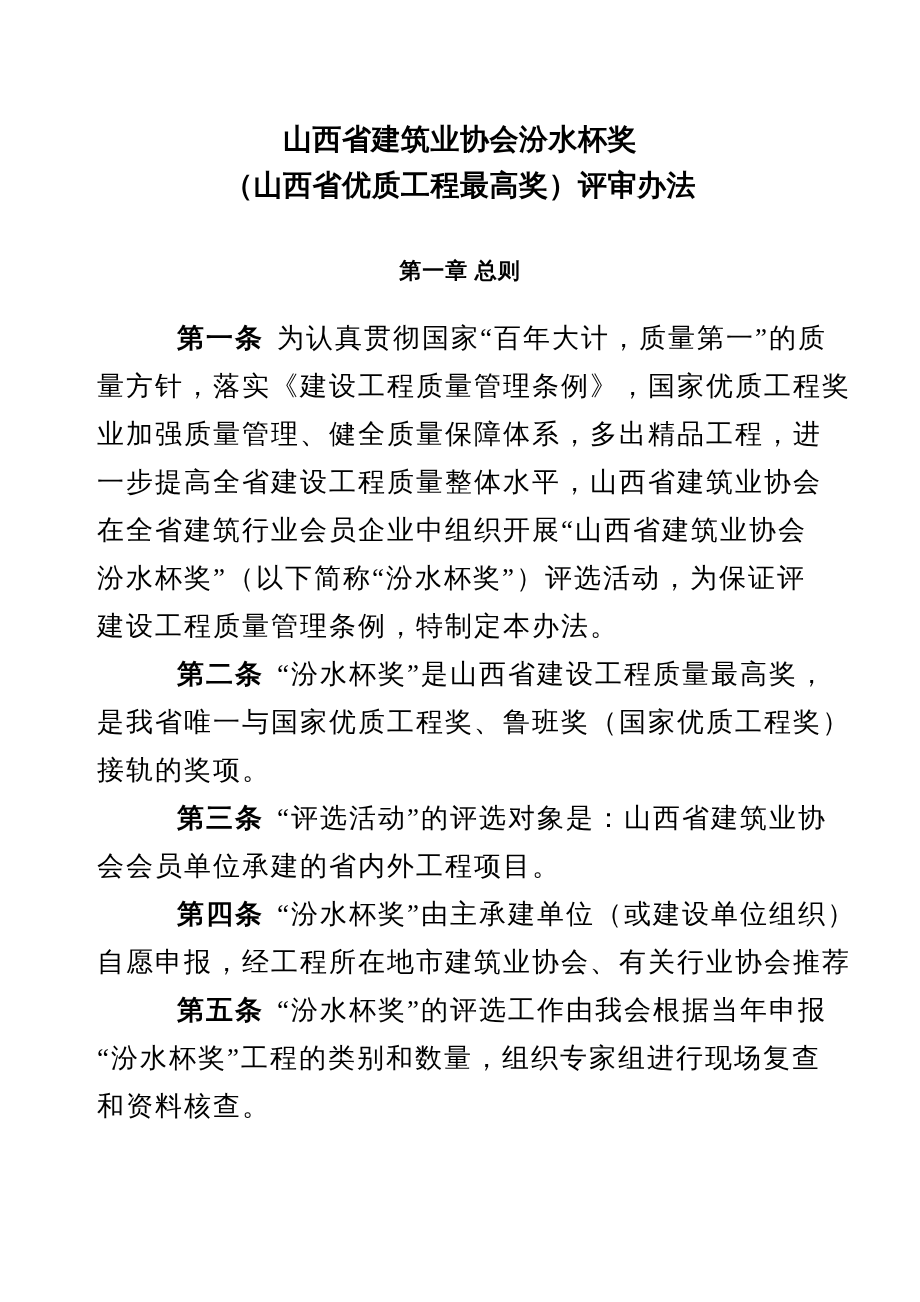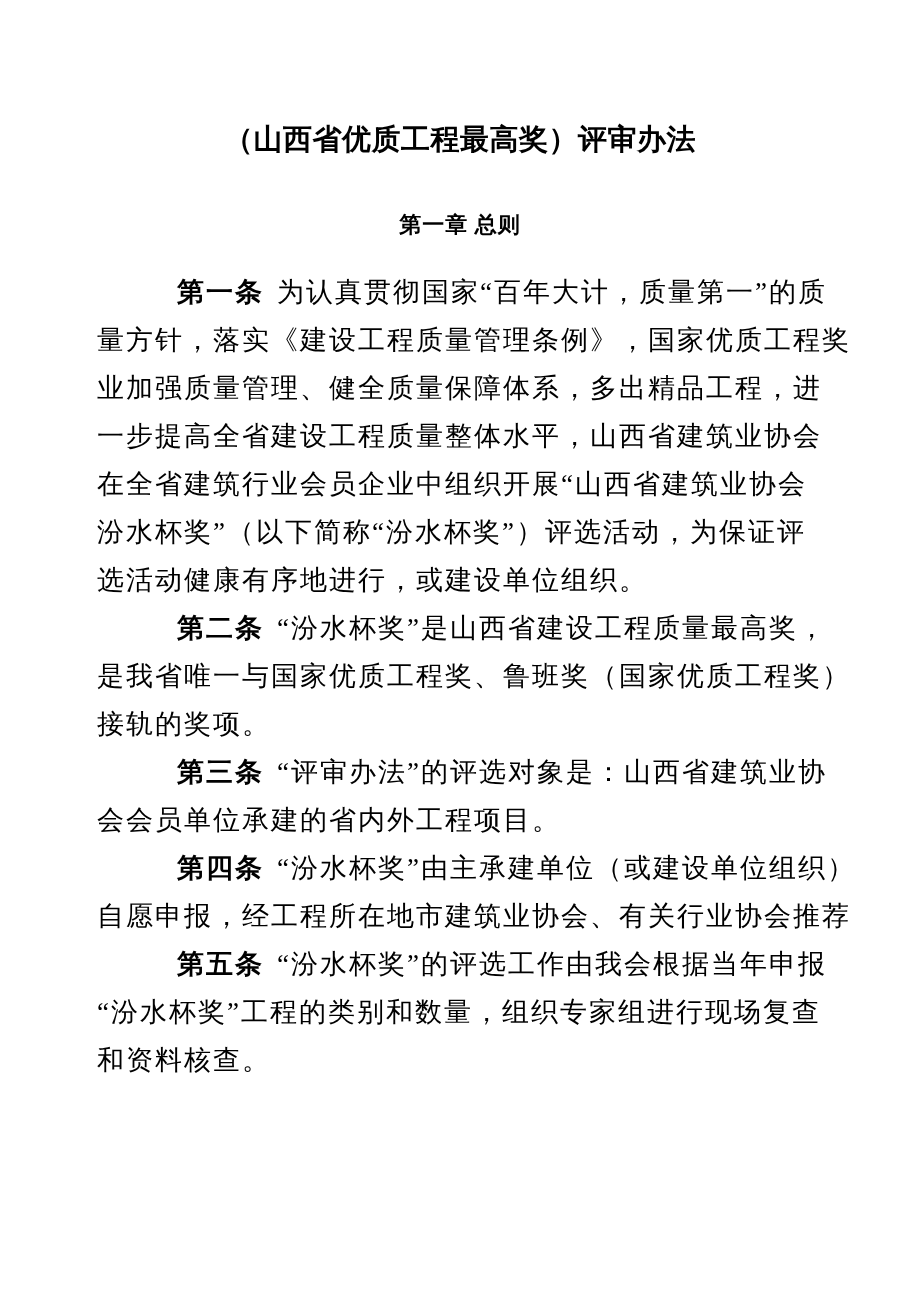--- a/index.html
+++ b/index.html
@@ -54,40 +54,41 @@
     font-weight: bold;
     margin-right: 13px;
   }
 </style>
 </head>
 <body>
 
 <div class="page">
 
   <h1 class="doc-title">
+    <div>山西省建筑业协会汾水杯奖</div>
     <div>（山西省优质工程最高奖）评审办法</div>
   </h1>
 
   <h2 class="chapter">第一章 总则</h2>
 
   <div class="doc-body">
 
     <div class="bodyline first"><span class="article-label">第一条</span><span>为认真贯彻国家“百年大计，质量第一”的质</span></div>
     <div class="bodyline"><span>量方针，落实《建设工程质量管理条例》，国家优质工程奖</span></div>
     <div class="bodyline"><span>业加强质量管理、健全质量保障体系，多出精品工程，进</span></div>
     <div class="bodyline"><span>一步提高全省建设工程质量整体水平，山西省建筑业协会</span></div>
     <div class="bodyline"><span>在全省建筑行业会员企业中组织开展“山西省建筑业协会</span></div>
     <div class="bodyline"><span>汾水杯奖”（以下简称“汾水杯奖”）评选活动，为保证评</span></div>
-    <div class="bodyline"><span>选活动健康有序地进行，或建设单位组织。</span></div>
+    <div class="bodyline"><span>建设工程质量管理条例，特制定本办法。</span></div>
 
     <div class="bodyline first"><span class="article-label">第二条</span><span>“汾水杯奖”是山西省建设工程质量最高奖，</span></div>
     <div class="bodyline"><span>是我省唯一与国家优质工程奖、鲁班奖（国家优质工程奖）</span></div>
     <div class="bodyline"><span>接轨的奖项。</span></div>
 
-    <div class="bodyline first"><span class="article-label">第三条</span><span>“评审办法”的评选对象是：山西省建筑业协</span></div>
+    <div class="bodyline first"><span class="article-label">第三条</span><span>“评选活动”的评选对象是：山西省建筑业协</span></div>
     <div class="bodyline"><span>会会员单位承建的省内外工程项目。</span></div>
 
     <div class="bodyline first"><span class="article-label">第四条</span><span>“汾水杯奖”由主承建单位（或建设单位组织）</span></div>
     <div class="bodyline"><span>自愿申报，经工程所在地市建筑业协会、有关行业协会推荐</span></div>
 
     <div class="bodyline first"><span class="article-label">第五条</span><span>“汾水杯奖”的评选工作由我会根据当年申报</span></div>
     <div class="bodyline"><span>“汾水杯奖”工程的类别和数量，组织专家组进行现场复查</span></div>
     <div class="bodyline"><span>和资料核查。</span></div>
 
   </div>

